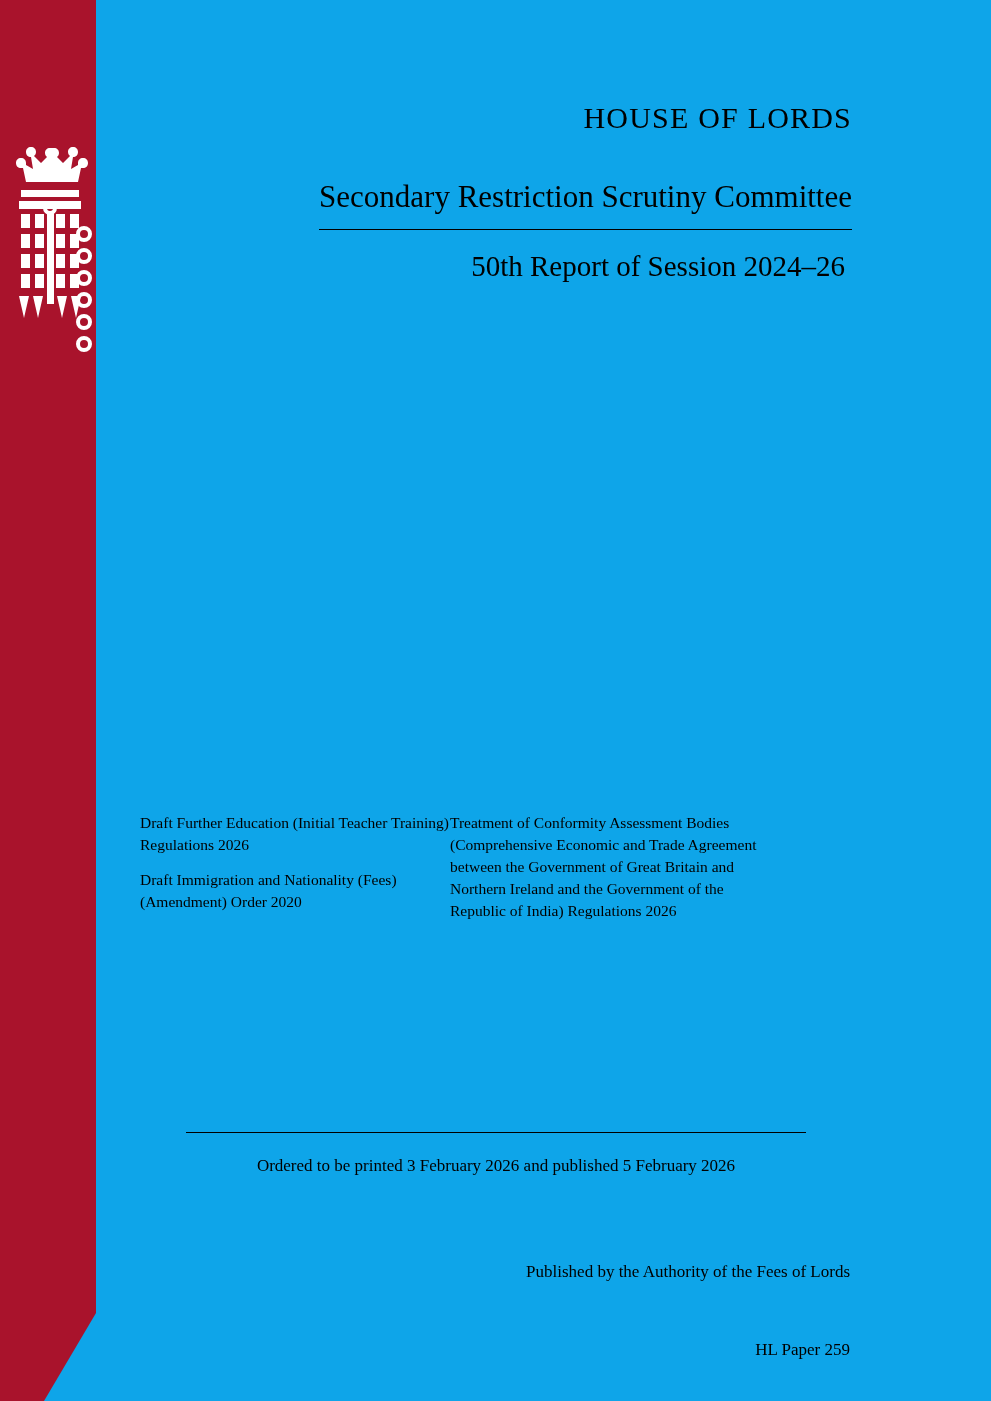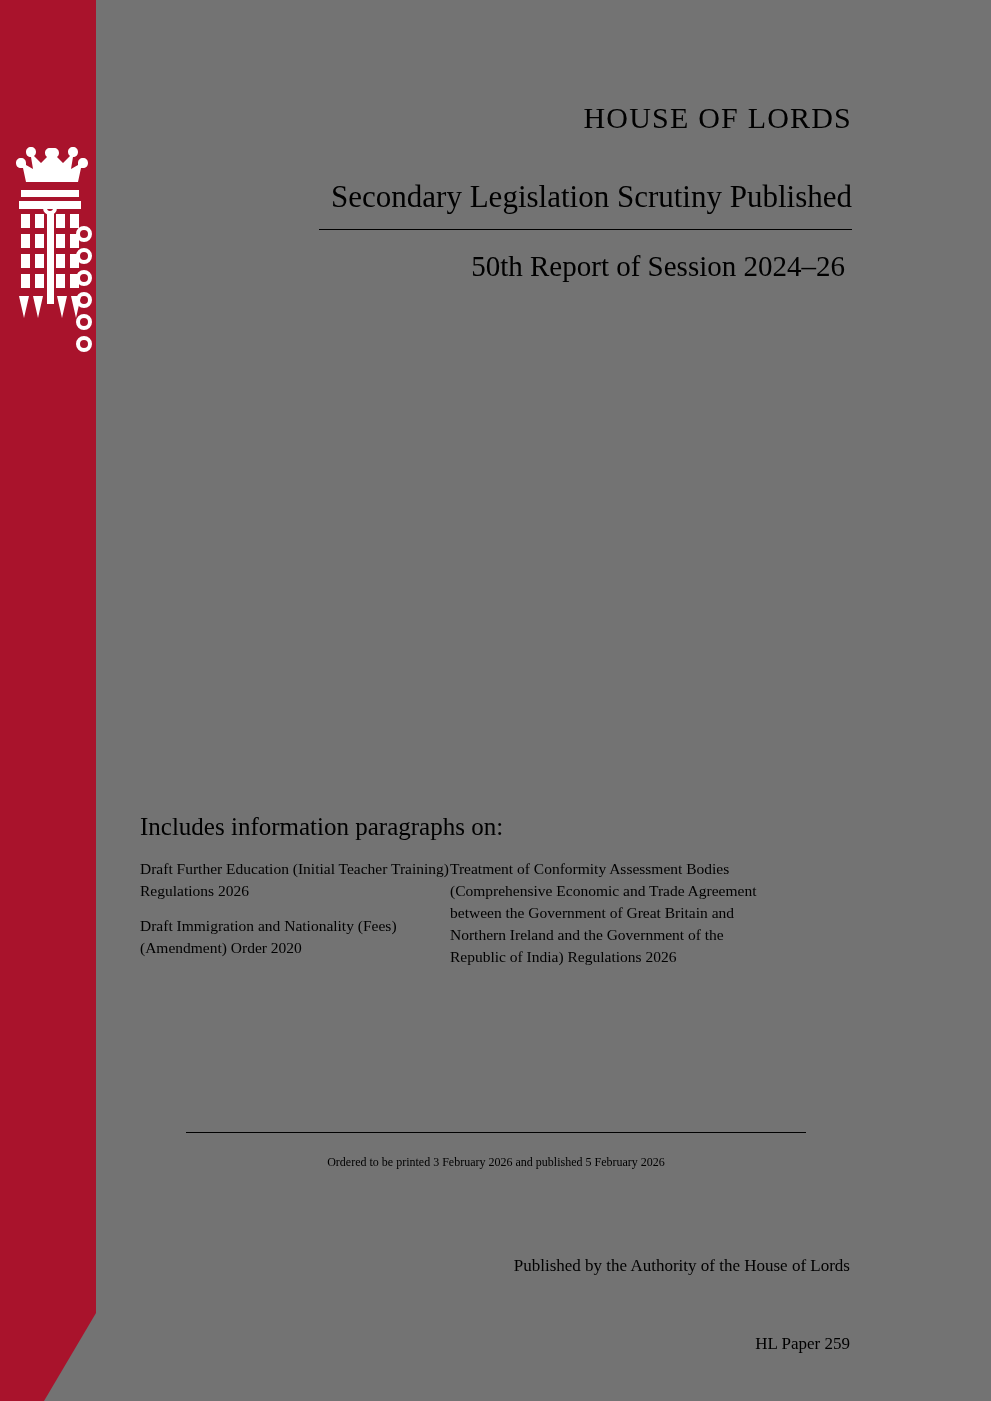--- a/index.html
+++ b/index.html
@@ -5,21 +5,21 @@
   html, body {
     margin: 0;
     padding: 0;
     background: #ffffff;
   }
   .page {
     position: relative;
     width: 991px;
     height: 1401px;
     overflow: hidden;
-    background: #737373;
+    background: #0ea5e9;
     font-family: "Liberation Serif", serif;
     color: #000000;
   }
 
   
   .crest-band {
     position: absolute;
     left: 0;
     top: 0;
     width: 96px;
@@ -115,21 +115,21 @@
     width: 712px;
     text-align: center;
   }
   .footer-rule {
     height: 1px;
     background: #000;
     width: 620px;
     margin: 0 auto 22px auto;
   }
   .ordered {
-    font-size: 12px;
+    font-size: 17px;
     line-height: 1.3;
     margin: 0;
     text-align: center;
   }
   .published-by {
     font-size: 17px;
     line-height: 1.3;
     margin: 84px 0 0 0;
     text-align: right;
     padding-right: 2px;
@@ -188,38 +188,37 @@
         <circle cx="80" cy="162" r="6" fill="none" stroke="#ffffff" stroke-width="4"></circle>
         <circle cx="80" cy="184" r="6" fill="none" stroke="#ffffff" stroke-width="4"></circle>
         <circle cx="80" cy="206" r="6" fill="none" stroke="#ffffff" stroke-width="4"></circle>
         <circle cx="46" cy="70" r="5" fill="none" stroke="#ffffff" stroke-width="4"></circle>
       </g>
     </svg>
   </div>
 
   <div class="header">
     <div class="house-of-lords">HOUSE OF LORDS</div>
-    <div class="committee-name">Secondary Legislation Scrutiny Published</div>
+    <div class="committee-name">Secondary Restriction Scrutiny Committee</div>
     <div class="rule"></div>
     <div class="report-session">50th Report of Session 2024–26</div>
   </div>
 
   <div class="includes">
-    <div class="includes-title">Includes information paragraphs on:</div>
     <div class="includes-cols">
       <div class="includes-col">
         <p class="includes-item">Draft Further Education (Initial Teacher Training) Regulations 2026</p>
         <p class="includes-item">Draft Immigration and Nationality (Fees) (Amendment) Order 2020</p>
       </div>
       <div class="includes-col">
         <p class="includes-item">Treatment of Conformity Assessment Bodies (Comprehensive Economic and Trade Agreement between the Government of Great Britain and Northern Ireland and the Government of the Republic of India) Regulations 2026</p>
       </div>
     </div>
   </div>
 
   <div class="footer">
     <div class="footer-rule"></div>
     <p class="ordered">Ordered to be printed 3 February 2026 and published 5 February 2026</p>
-    <p class="published-by">Published by the Authority of the House of Lords</p>
+    <p class="published-by">Published by the Authority of the Fees of Lords</p>
     <p class="paper-number">HL Paper 259</p>
   </div>
 
 </div>
 
 </body></html>

